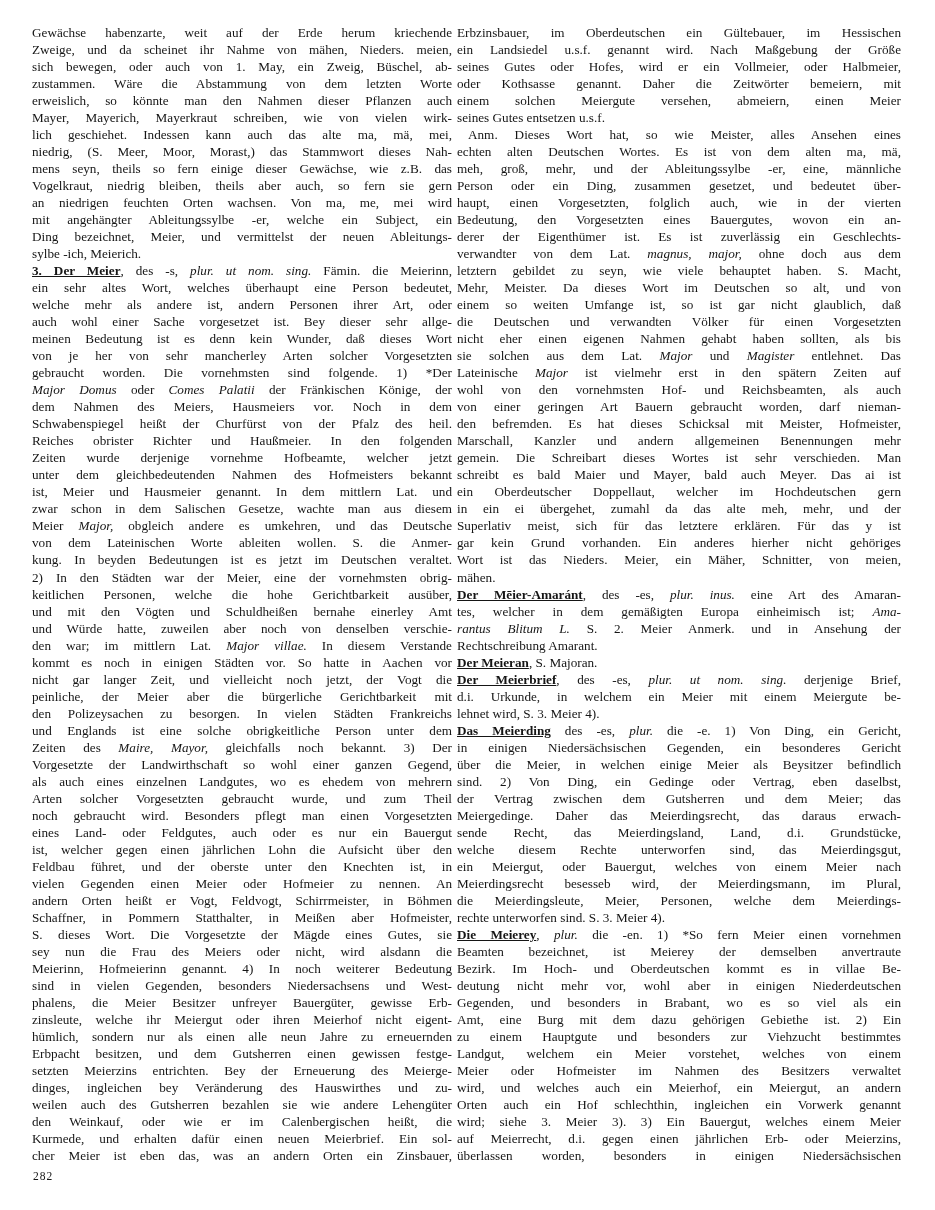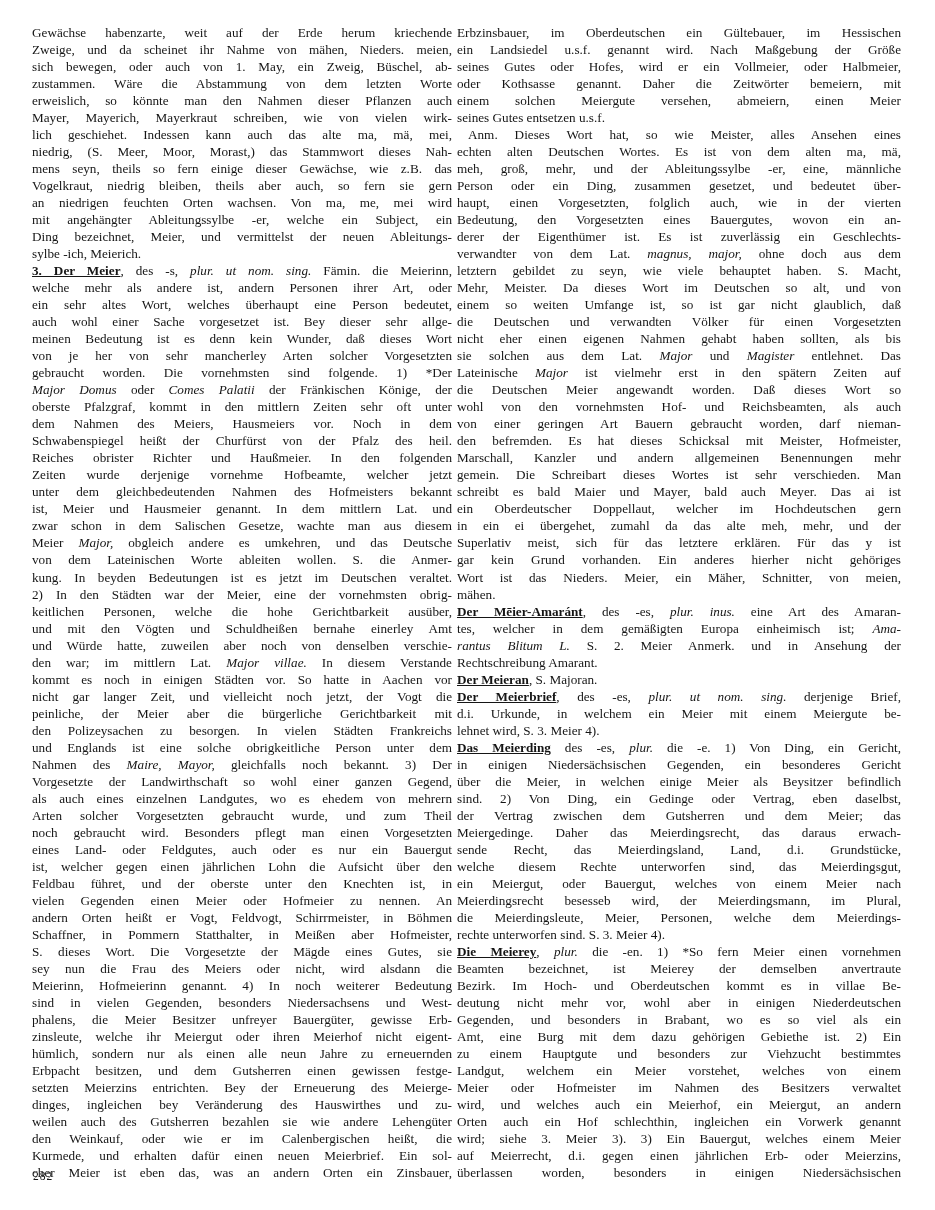--- a/index.html
+++ b/index.html
@@ -46,49 +46,48 @@
       <div class="ln"><span>Mayer, Mayerich, Mayerkraut schreiben, wie von vielen wirk-</span></div>
       <div class="ln"><span>lich geschiehet. Indessen kann auch das alte ma, mä, mei,</span></div>
       <div class="ln"><span>niedrig, (S. Meer, Moor, Morast,) das Stammwort dieses Nah-</span></div>
       <div class="ln"><span>mens seyn, theils so fern einige dieser Gewächse, wie z.B. das</span></div>
       <div class="ln"><span>Vogelkraut, niedrig bleiben, theils aber auch, so fern sie gern</span></div>
       <div class="ln"><span>an niedrigen feuchten Orten wachsen. Von ma, me, mei wird</span></div>
       <div class="ln"><span>mit angehängter Ableitungssylbe -er, welche ein Subject, ein</span></div>
       <div class="ln"><span>Ding bezeichnet, Meier, und vermittelst der neuen Ableitungs-</span></div>
       <div class="ln end"><span>sylbe -ich, Meierich.</span></div>
       <div class="ln"><span class="b">3. Der Meier</span><span>, des -s, </span><span class="i">plur. ut nom. sing.</span><span> Fämin. die Meierinn,</span></div>
+      <div class="ln"><span>ein sehr altes Wort, welches überhaupt eine Person bedeutet,</span></div>
       <div class="ln"><span>welche mehr als andere ist, andern Personen ihrer Art, oder</span></div>
-      <div class="ln"><span>ein sehr altes Wort, welches überhaupt eine Person bedeutet,</span></div>
       <div class="ln"><span>auch wohl einer Sache vorgesetzet ist. Bey dieser sehr allge-</span></div>
       <div class="ln"><span>meinen Bedeutung ist es denn kein Wunder, daß dieses Wort</span></div>
       <div class="ln"><span>von je her von sehr mancherley Arten solcher Vorgesetzten</span></div>
       <div class="ln"><span>gebraucht worden. Die vornehmsten sind folgende. 1) *Der</span></div>
       <div class="ln"><span class="i">Major Domus</span><span> oder </span><span class="i">Comes Palatii</span><span> der Fränkischen Könige, der</span></div>
-      <div class="ln"><span>oberste Pfalzgraf, kommt in den mittlern Zeiten sehr oft unter</span></div>
       <div class="ln"><span>dem Nahmen des Meiers, Hausmeiers vor. Noch in dem</span></div>
       <div class="ln"><span>Schwabenspiegel heißt der Churfürst von der Pfalz des heil.</span></div>
       <div class="ln"><span>Reiches obrister Richter und Haußmeier. In den folgenden</span></div>
       <div class="ln"><span>Zeiten wurde derjenige vornehme Hofbeamte, welcher jetzt</span></div>
       <div class="ln"><span>unter dem gleichbedeutenden Nahmen des Hofmeisters bekannt</span></div>
       <div class="ln"><span>ist, Meier und Hausmeier genannt. In dem mittlern Lat. und</span></div>
       <div class="ln"><span>zwar schon in dem Salischen Gesetze, wachte man aus diesem</span></div>
       <div class="ln"><span>Meier </span><span class="i">Major,</span><span> obgleich andere es umkehren, und das Deutsche</span></div>
       <div class="ln"><span>von dem Lateinischen Worte ableiten wollen. S. die Anmer-</span></div>
       <div class="ln"><span>kung. In beyden Bedeutungen ist es jetzt im Deutschen veraltet.</span></div>
       <div class="ln"><span>2) In den Städten war der Meier, eine der vornehmsten obrig-</span></div>
       <div class="ln"><span>keitlichen Personen, welche die hohe Gerichtbarkeit ausüber,</span></div>
       <div class="ln"><span>und mit den Vögten und Schuldheißen bernahe einerley Amt</span></div>
       <div class="ln"><span>und Würde hatte, zuweilen aber noch von denselben verschie-</span></div>
       <div class="ln"><span>den war; im mittlern Lat. </span><span class="i">Major villae.</span><span> In diesem Verstande</span></div>
       <div class="ln"><span>kommt es noch in einigen Städten vor. So hatte in Aachen vor</span></div>
       <div class="ln"><span>nicht gar langer Zeit, und vielleicht noch jetzt, der Vogt die</span></div>
       <div class="ln"><span>peinliche, der Meier aber die bürgerliche Gerichtbarkeit mit</span></div>
       <div class="ln"><span>den Polizeysachen zu besorgen. In vielen Städten Frankreichs</span></div>
       <div class="ln"><span>und Englands ist eine solche obrigkeitliche Person unter dem</span></div>
-      <div class="ln"><span>Nahmen des </span><span class="i">Maire, Mayor,</span><span> gleichfalls noch bekannt. 3) Der</span></div>
+      <div class="ln"><span>Zeiten des </span><span class="i">Maire, Mayor,</span><span> gleichfalls noch bekannt. 3) Der</span></div>
       <div class="ln"><span>Vorgesetzte der Landwirthschaft so wohl einer ganzen Gegend,</span></div>
       <div class="ln"><span>als auch eines einzelnen Landgutes, wo es ehedem von mehrern</span></div>
       <div class="ln"><span>Arten solcher Vorgesetzten gebraucht wurde, und zum Theil</span></div>
       <div class="ln"><span>noch gebraucht wird. Besonders pflegt man einen Vorgesetzten</span></div>
       <div class="ln"><span>eines Land- oder Feldgutes, auch oder es nur ein Bauergut</span></div>
       <div class="ln"><span>ist, welcher gegen einen jährlichen Lohn die Aufsicht über den</span></div>
       <div class="ln"><span>Feldbau führet, und der oberste unter den Knechten ist, in</span></div>
       <div class="ln"><span>vielen Gegenden einen Meier oder Hofmeier zu nennen. An</span></div>
       <div class="ln"><span>andern Orten heißt er Vogt, Feldvogt, Schirrmeister, in Böhmen</span></div>
       <div class="ln"><span>Schaffner, in Pommern Statthalter, in Meißen aber Hofmeister,</span></div>
@@ -122,21 +121,20 @@
       <div class="ln"><span>Bedeutung, den Vorgesetzten eines Bauergutes, wovon ein an-</span></div>
       <div class="ln"><span>derer der Eigenthümer ist. Es ist zuverlässig ein Geschlechts-</span></div>
       <div class="ln"><span>verwandter von dem Lat. </span><span class="i">magnus, major,</span><span> ohne doch aus dem</span></div>
       <div class="ln"><span>letztern gebildet zu seyn, wie viele behauptet haben. S. Macht,</span></div>
       <div class="ln"><span>Mehr, Meister. Da dieses Wort im Deutschen so alt, und von</span></div>
       <div class="ln"><span>einem so weiten Umfange ist, so ist gar nicht glaublich, daß</span></div>
       <div class="ln"><span>die Deutschen und verwandten Völker für einen Vorgesetzten</span></div>
       <div class="ln"><span>nicht eher einen eigenen Nahmen gehabt haben sollten, als bis</span></div>
       <div class="ln"><span>sie solchen aus dem Lat. </span><span class="i">Major</span><span> und </span><span class="i">Magister</span><span> entlehnet. Das</span></div>
       <div class="ln"><span>Lateinische </span><span class="i">Major</span><span> ist vielmehr erst in den spätern Zeiten auf</span></div>
-      <div class="ln"><span>die Deutschen Meier angewandt worden. Daß dieses Wort so</span></div>
       <div class="ln"><span>wohl von den vornehmsten Hof- und Reichsbeamten, als auch</span></div>
       <div class="ln"><span>von einer geringen Art Bauern gebraucht worden, darf nieman-</span></div>
       <div class="ln"><span>den befremden. Es hat dieses Schicksal mit Meister, Hofmeister,</span></div>
       <div class="ln"><span>Marschall, Kanzler und andern allgemeinen Benennungen mehr</span></div>
       <div class="ln"><span>gemein. Die Schreibart dieses Wortes ist sehr verschieden. Man</span></div>
       <div class="ln"><span>schreibt es bald Maier und Mayer, bald auch Meyer. Das ai ist</span></div>
       <div class="ln"><span>ein Oberdeutscher Doppellaut, welcher im Hochdeutschen gern</span></div>
       <div class="ln"><span>in ein ei übergehet, zumahl da das alte meh, mehr, und der</span></div>
       <div class="ln"><span>Superlativ meist, sich für das letztere erklären. Für das y ist</span></div>
       <div class="ln"><span>gar kein Grund vorhanden. Ein anderes hierher nicht gehöriges</span></div>

